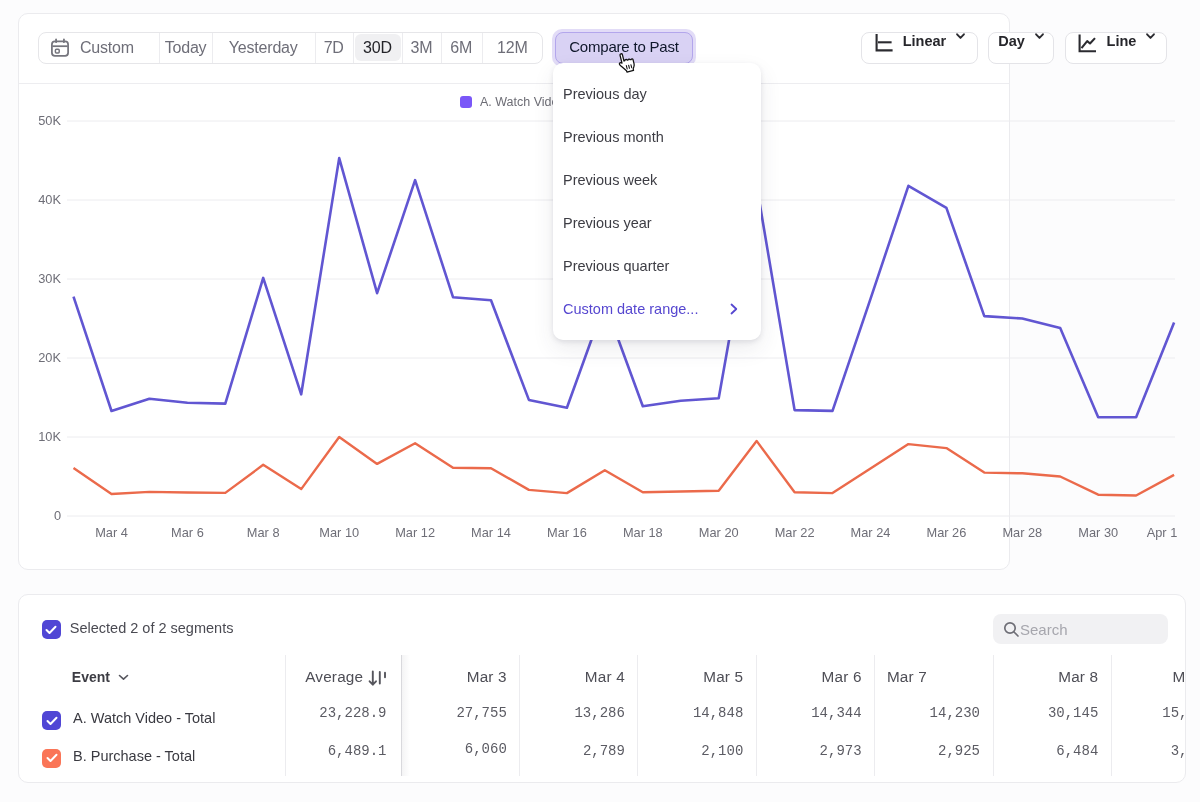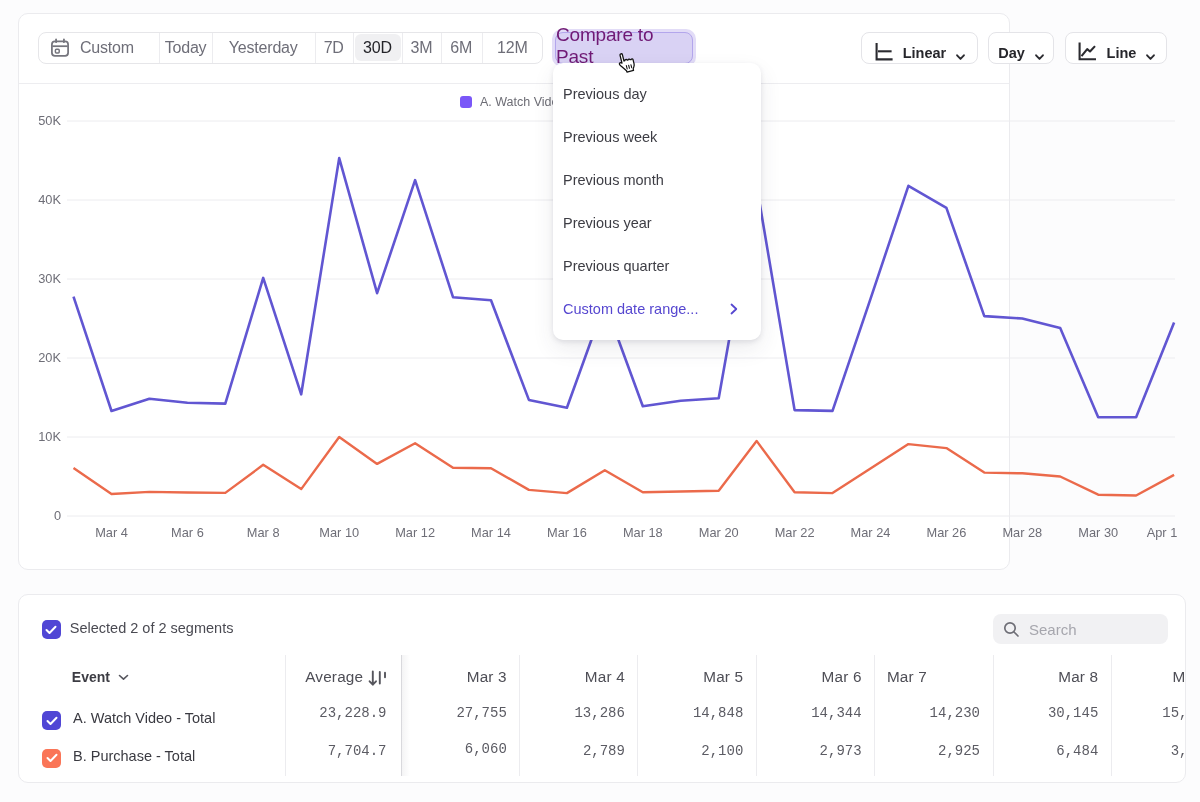--- a/index.html
+++ b/index.html
@@ -5,38 +5,38 @@
 body{position:relative;background:#fcfcfd;font-family:"Liberation Sans",sans-serif;-webkit-font-smoothing:antialiased}
 .card{position:absolute;background:#fff;border:1px solid #ebebee;border-radius:10px}
 #card1{left:18px;top:13px;width:992px;height:557px}
 #card2{left:18px;top:594px;width:1168px;height:189px;overflow:hidden}
 
 #divider{position:absolute;left:0;top:68.5px;width:100%;height:1px;background:#ededf0}
 #segctl{position:absolute;left:19px;top:17.5px;width:505px;height:32px;border:1px solid #e6e6e9;border-radius:8px}
 .seg{position:absolute;top:0;height:30px;display:flex;align-items:center;justify-content:center;font-size:16px;color:#6e6e78;letter-spacing:-.2px}
 .segdiv{position:absolute;top:0;width:1px;height:30px;background:#ececef}
 #seg30{position:absolute;left:315.5px;top:1.5px;width:46px;height:27px;background:#f0f0f2;border-radius:6px}
-.btn{position:absolute;top:17.5px;height:32px;border:1px solid #e4e4e8;border-radius:8px;background:#fff;display:flex;align-items:flex-end;justify-content:center;gap:10px;font-size:14.5px;font-weight:700;color:#26262b;padding-bottom:2px}
+.btn{position:absolute;top:17.5px;height:32px;border:1px solid #e4e4e8;border-radius:8px;background:#fff;display:flex;align-items:flex-start;justify-content:center;gap:10px;font-size:14.5px;font-weight:700;color:#26262b;padding-bottom:2px}
 #cmpwrap{position:absolute;left:533px;top:14.5px;width:144px;height:38px;background:#e2dcf7;border-radius:10px}
-#cmp{position:absolute;left:536px;top:17.5px;width:138px;height:32px;background:#d9d2f4;border:1px solid #b3a6ec;border-radius:8px;display:flex;align-items:center;justify-content:center;font-size:19px;font-weight:400;color:#701a75;letter-spacing:-.2px;padding-bottom:3px}
+#cmp{position:absolute;left:536px;top:17.5px;width:138px;height:32px;background:#d9d2f4;border:1px solid #b3a6ec;border-radius:8px;display:flex;align-items:center;justify-content:center;font-size:15px;font-weight:400;color:#0f172a;letter-spacing:-.2px;padding-bottom:3px}
 
 #legend{position:absolute;left:441px;top:81px;display:flex;gap:22px;font-size:12.5px;color:#6d6d75;white-space:nowrap}
 .leg{display:flex;align-items:center;gap:8px}
 .sw{width:12px;height:12px;border-radius:3px}
 
 #dd{position:absolute;left:553px;top:63px;width:208px;height:277px;background:#fff;border-radius:10px;box-shadow:0 2px 5px rgba(60,60,80,.12),0 9px 22px rgba(60,60,80,.09);padding-top:9px;z-index:40}
 .ddi{height:43px;display:flex;align-items:center;padding-left:10px;font-size:14.5px;color:#3d3d44}
 
 .vline{position:absolute;top:59.5px;height:121px;width:1px;background:#ececef}
 #stickyshadow{position:absolute;left:383px;top:59.5px;height:121px;width:8px;background:linear-gradient(to right,rgba(40,40,60,.05),rgba(40,40,60,0))}
 .cb{position:absolute;width:19px;height:19px;border-radius:5px;display:flex;align-items:center;justify-content:center}
 .num{position:absolute;font-family:"Liberation Mono",monospace;font-size:14px;line-height:17px;color:#5b5b63;transform:translateX(-100%);white-space:nowrap}
 .hdr{position:absolute;font-size:15.3px;font-weight:400;color:#4e4e56;letter-spacing:.2px;transform:translateX(-100%);white-space:nowrap}
 .rowlab{position:absolute;font-size:14.5px;color:#3a3a41;white-space:nowrap}
-#search{position:absolute;left:974px;top:19px;width:175px;height:30px;background:#f1f1f3;border-radius:8px;display:flex;align-items:center;padding-left:10px;gap:9px}
+#search{position:absolute;left:974px;top:19px;width:175px;height:30px;background:#f1f1f3;border-radius:8px;display:flex;align-items:center;padding-left:10px;}
 svg text{font-family:"Liberation Sans",sans-serif}
 </style></head><body>
 
 <div id="card1" class="card">
   <div id="segctl">
     <div class="segdiv" style="left:120.3px"></div>
     <div class="segdiv" style="left:172.8px"></div>
     <div class="segdiv" style="left:275.7px"></div>
     <div class="segdiv" style="left:313.7px"></div>
     <div class="segdiv" style="left:363.2px"></div>
@@ -124,22 +124,22 @@
         <text x="1079.2" y="522.5" text-anchor="middle">Mar 30</text> 
         <text x="1143" y="522.5" text-anchor="middle">Apr 1</text>
     </g>
     <polyline fill="none" stroke="#6156d2" stroke-width="2.6" stroke-linejoin="round" points="54.5,282.7 92.5,397.0 130.4,384.7 168.4,388.7 206.3,389.6 244.2,263.9 282.2,380.3 320.2,144.1 358.1,279.2 396.1,166.2 434.0,283.2 472.0,286.3 509.9,385.9 547.9,393.8 585.8,288.7 623.8,392.2 661.7,386.7 699.7,384.3 737.6,171.0 775.6,396.1 813.5,396.9 851.5,284.8 889.4,171.8 927.4,193.9 965.3,302.1 1003.3,304.5 1041.2,314.0 1079.2,403.2 1117.1,403.2 1155.1,308.4"></polyline>
     <polyline fill="none" stroke="#eb6a4b" stroke-width="2.4" stroke-linejoin="round" points="54.5,454.1 92.5,480.0 130.4,477.9 168.4,478.5 206.3,478.9 244.2,450.8 282.2,475.1 320.2,423.0 358.1,449.9 396.1,429.3 434.0,453.8 472.0,454.2 509.9,475.9 547.9,479.1 585.8,456.2 623.8,478.3 661.7,477.5 699.7,476.7 737.6,426.9 775.6,478.3 813.5,479.1 851.5,454.6 889.4,430.1 927.4,434.1 965.3,458.6 1003.3,459.3 1041.2,462.5 1079.2,480.7 1117.1,481.5 1155.1,460.9"></polyline>
   </svg>
 </div>
 
 <div id="dd">
   <div class="ddi">Previous day</div>
+  <div class="ddi">Previous month</div>
   <div class="ddi">Previous week</div>
-  <div class="ddi">Previous month</div>
   <div class="ddi">Previous year</div>
   <div class="ddi">Previous quarter</div>
   <div class="ddi" style="color:#5647d0">Custom date range...
     <svg width="8" height="12" viewBox="0 0 8 12" style="margin-left:auto;margin-right:23px">
         <path d="M1.5 1.5 L6.3 6 L1.5 10.5" fill="none" stroke="#5647d0" stroke-width="1.8" stroke-linecap="round" stroke-linejoin="round"></path>
       </svg>
   </div>
 </div>
 
 <svg id="cursor" width="26" height="26" viewBox="0 0 26 26" style="position:absolute;left:612px;top:51px;z-index:60">
@@ -206,21 +206,21 @@
   <div class="num" style="left:842.6px;top:110px">14,344</div>
   <div class="num" style="left:961px;top:110px">14,230</div>
   <div class="num" style="left:1079.3px;top:110px">30,145</div>
   <div class="num" style="left:1193.7px;top:110px">15,286</div>
   <div class="cb" style="left:23px;top:153.5px;background:#fa7557">
     <svg width="12" height="10" viewBox="0 0 12 10">
         <path d="M1.5 5 L4.5 8 L10.5 1.8" fill="none" stroke="#fff" stroke-width="2" stroke-linecap="round" stroke-linejoin="round"></path>
       </svg>
   </div>
   <div class="rowlab" style="left:54px;top:152.5px">B. Purchase - Total</div>
-  <div class="num" style="left:367.5px;top:147.5px">7,704.7</div>
+  <div class="num" style="left:367.5px;top:147.5px">6,489.1</div>
   <div class="num" style="left:487.8px;top:146px">6,060</div>
   <div class="num" style="left:605.9px;top:147.5px">2,789</div>
   <div class="num" style="left:724.3px;top:147.5px">2,100</div>
   <div class="num" style="left:842.6px;top:147.5px">2,973</div>
   <div class="num" style="left:961px;top:147.5px">2,925</div>
   <div class="num" style="left:1079.3px;top:147.5px">6,484</div>
   <div class="num" style="left:1193.7px;top:147.5px">3,286</div>
 </div>
 
 </body></html>

